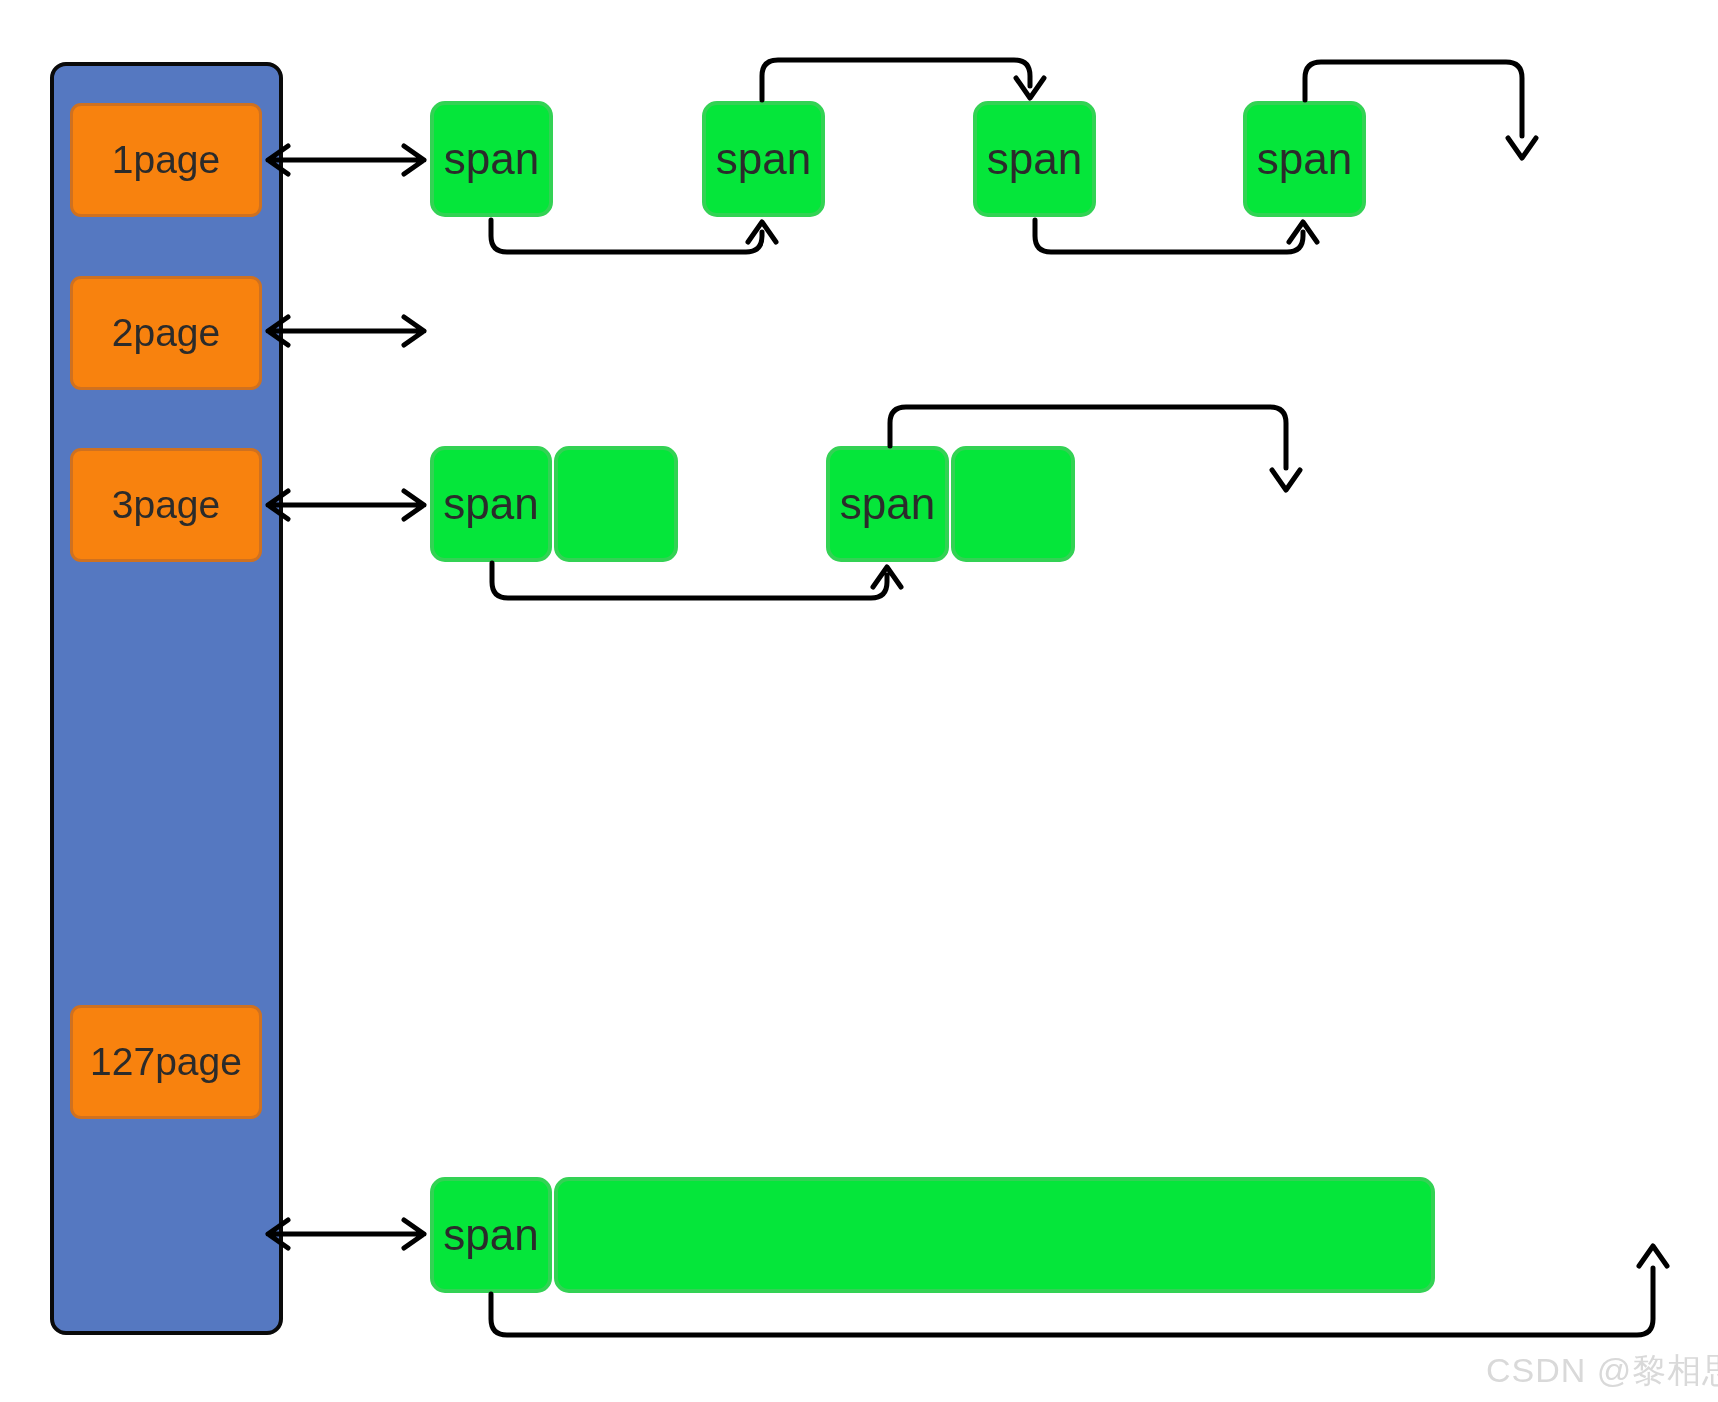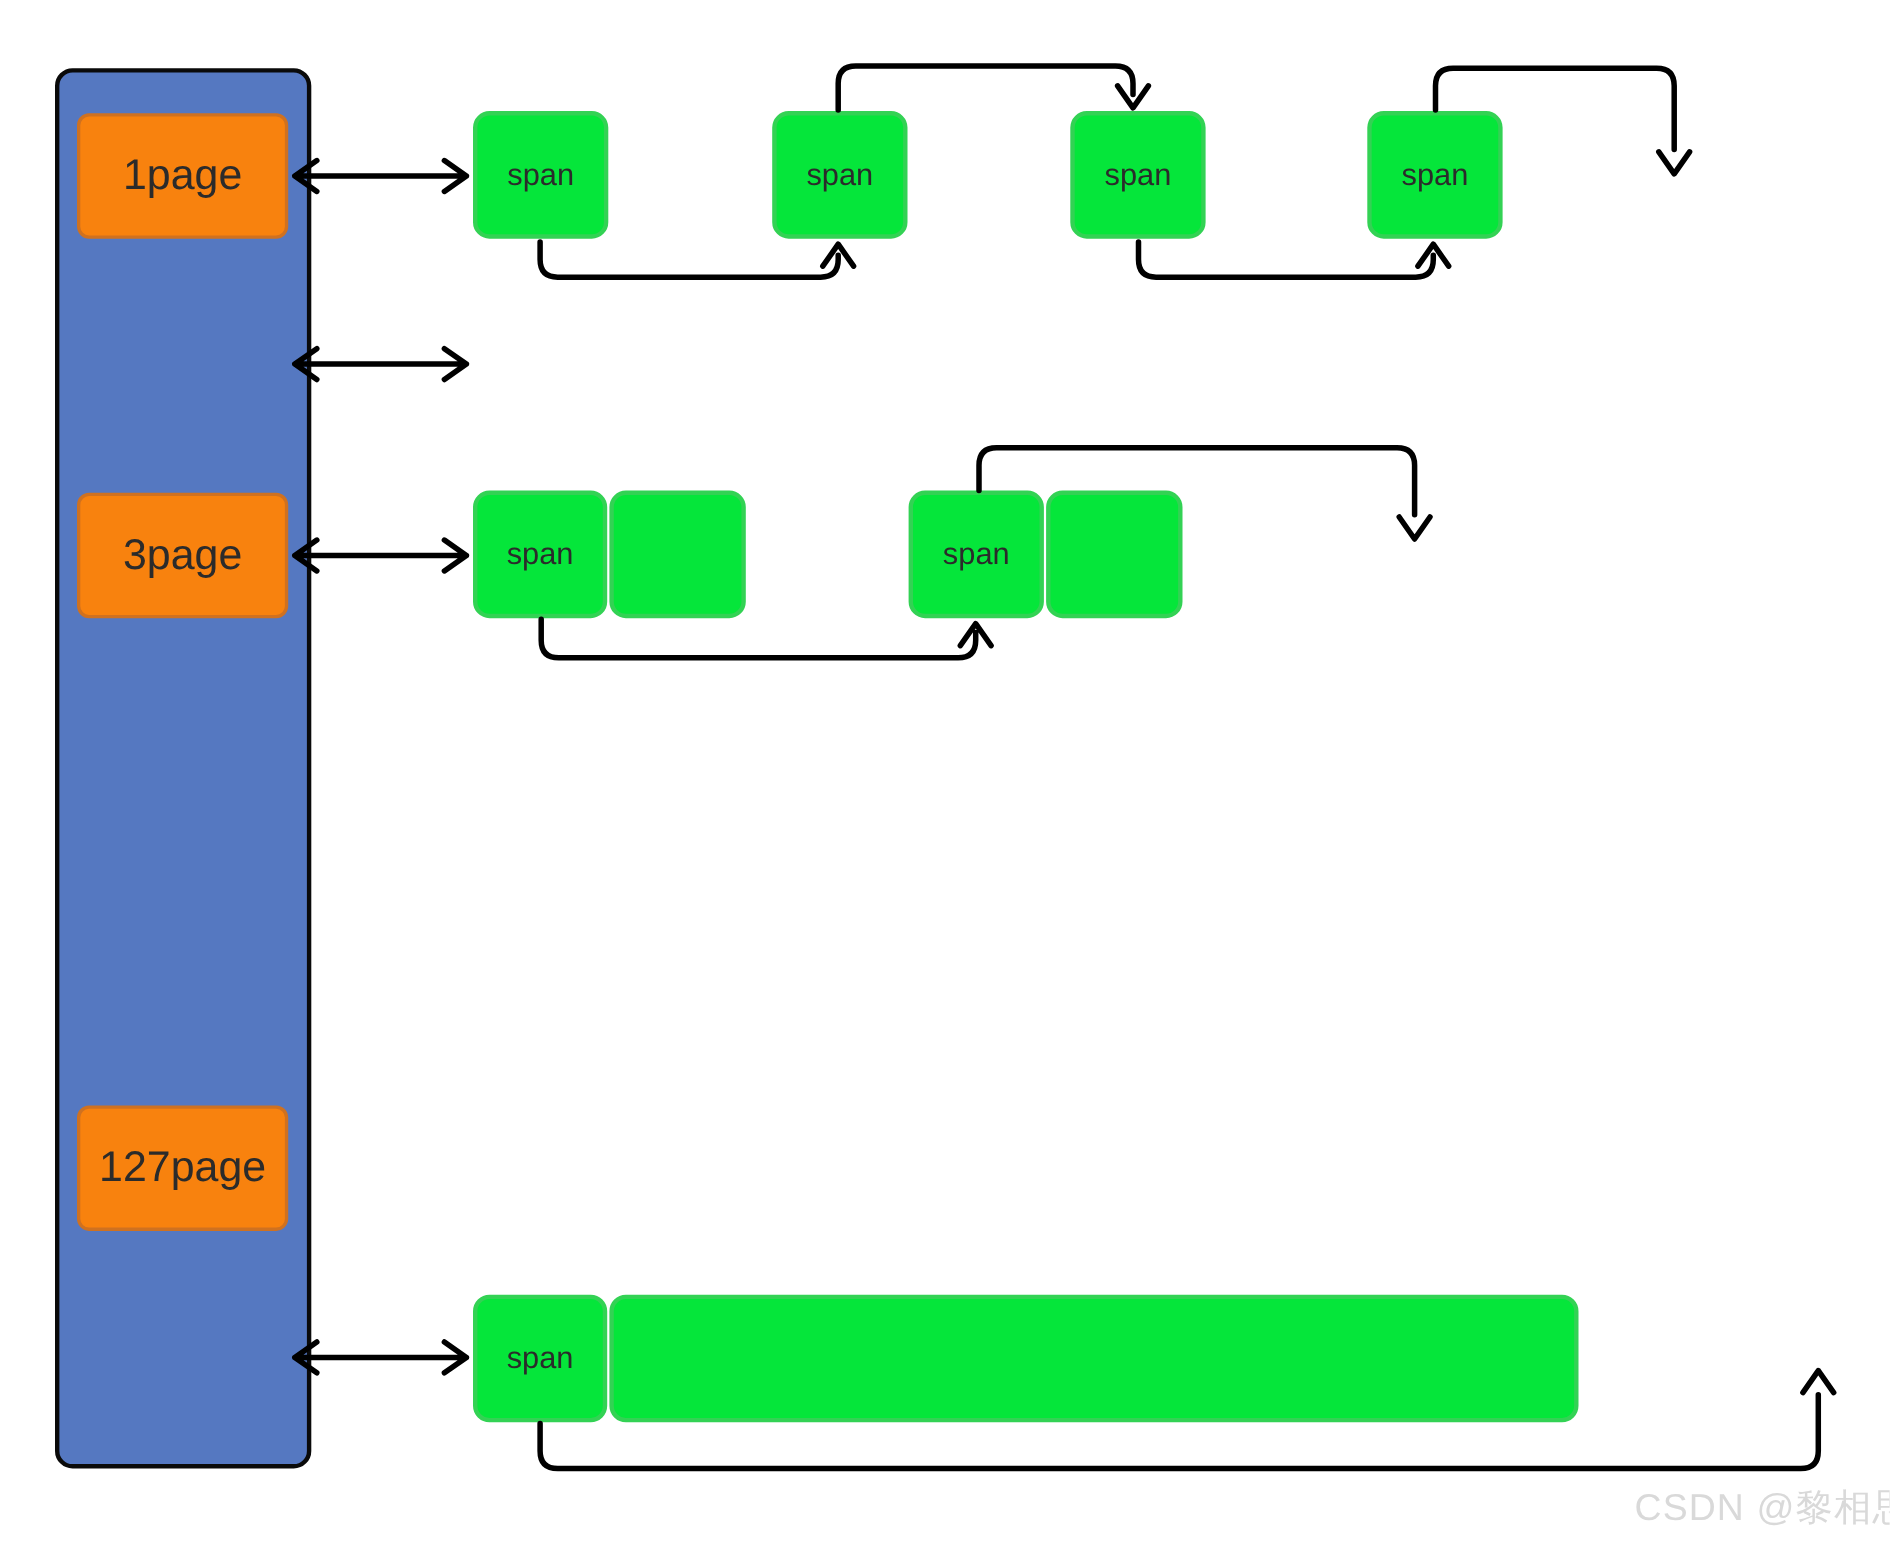--- a/index.html
+++ b/index.html
@@ -23,38 +23,41 @@
     background:var(--page-fill);border:3px solid var(--page-border);
     border-radius:11px;box-sizing:border-box;
     display:flex;align-items:center;justify-content:center;
     font-size:39px;color:var(--label-text);
   }
   .span-box{
     position:absolute;height:116px;
     background:var(--span-fill);border:4px solid var(--span-border);
     border-radius:15px;box-sizing:border-box;
     display:flex;align-items:center;justify-content:center;
-    font-size:28px;color:var(--label-text);
+    font-size:44px;color:var(--label-text);
   }
   svg.arrows{position:absolute;left:0;top:0;pointer-events:none;}
   svg.arrows path{stroke:var(--arrow);stroke-width:5;fill:none;stroke-linecap:round;stroke-linejoin:round;}
   .watermark{
     position:absolute;left:1486px;top:1348px;width:232px;
     font-size:34px;color:var(--watermark-text);letter-spacing:1px;white-space:nowrap;
   }
 </style>
 </head>
 <body>
 
 <div class="stage">
 
   <div class="panel"></div>
 
   <div class="page-box" style="top:103px">
     <span>1page</span>
+  </div>
+  <div class="page-box" style="top:276px">
+    <span>2page</span>
   </div>
   <div class="page-box" style="top:448px">
     <span>3page</span>
   </div>
   <div class="page-box" style="top:1005px">
     <span>127page</span>
   </div>
 
   <div class="span-box" style="left:430px;top:101px;width:123px">
     <span>span</span>

